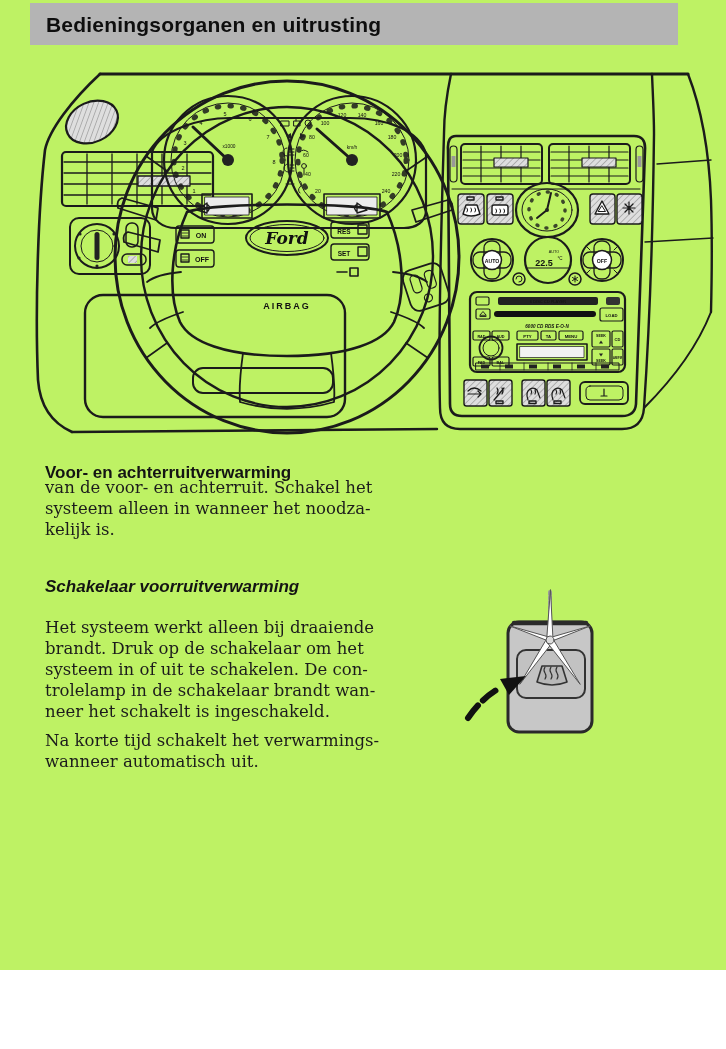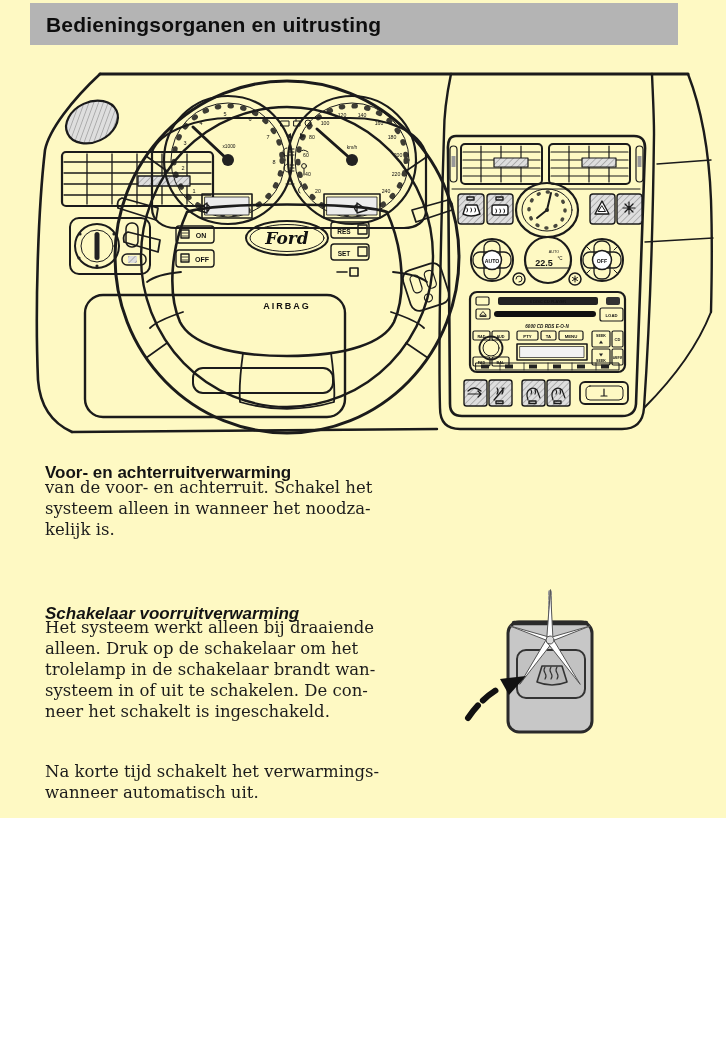--- a/index.html
+++ b/index.html
@@ -1,16 +1,16 @@
 <!DOCTYPE html>
 <html><head>
 <meta charset="utf-8">
 <style>
   html,body{margin:0;padding:0;background:#fff;}
-  #page{position:relative;width:726px;height:818px;background:#fef9c3;overflow:hidden;
+  #page{position:relative;width:726px;height:970px;background:#bef264;overflow:hidden;
         font-family:"Liberation Sans",sans-serif;}
   .header-bar{position:absolute;left:30px;top:3px;width:648px;height:42px;background:#b4b4b4;}
   .header-bar .title{display:block;padding-left:16px;line-height:43px;font-size:21px;font-weight:700;
         color:#0e0e0e;letter-spacing:.2px;font-family:"Liberation Sans",sans-serif;}
   .h-sec{position:absolute;left:45px;font-size:17px;font-weight:700;color:#141414;
         font-family:"Liberation Sans",sans-serif;}
   .h-italic{font-style:italic;}
   .body-par{position:absolute;left:45px;width:345px;font-family:"DejaVu Serif",serif;
         font-size:16.5px;line-height:21px;color:#1c1c1c;}
   .body-par div{white-space:nowrap;}
@@ -338,31 +338,31 @@
   </svg>
 
   <h2 class="h-sec" style="top:449px;">Voor- en achterruitverwarming</h2>
 
   <div class="body-par" style="top:477px;">
     <div>van de voor- en achterruit. Schakel het</div>
     <div>systeem alleen in wanneer het noodza-</div>
     <div>kelijk is.</div>
   </div>
 
-  <h2 class="h-sec h-italic" style="top:590px;">Schakelaar voorruitverwarming</h2>
+  <h2 class="h-sec h-italic" style="top:563px;">Schakelaar voorruitverwarming</h2>
 
   <div class="body-par" style="top:617px;">
     <div>Het systeem werkt alleen bij draaiende</div>
-    <div>alleen. Druk op de schakelaar om het</div>
+    <div>brandt. Druk op de schakelaar om het</div>
+    <div>systeem in of uit te schakelen. De con-</div>
     <div>trolelamp in de schakelaar brandt wan-</div>
-    <div>systeem in of uit te schakelen. De con-</div>
     <div>neer het schakelt is ingeschakeld.</div>
   </div>
 
-  <div class="body-par" style="top:730px;margin-top:31px;">
+  <div class="body-par" style="top:730px;">
     <div>Na korte tijd schakelt het verwarmings-</div>
     <div>wanneer automatisch uit.</div>
   </div>
 
   <svg style="position:absolute;left:440px;top:578px;" width="200" height="170" viewBox="0 0 200 170">
     <g stroke-linecap="round" stroke-linejoin="round">
       <rect x="68" y="44" width="84" height="110" rx="11" fill="#c7c7c7" stroke="#2a2a2a" stroke-width="3"></rect>
       <path d="M74,45 h72" stroke="#2a2a2a" stroke-width="4.5" fill="none"></path>
       <rect x="77" y="72" width="68" height="48" rx="9" fill="#c2c2c2" stroke="#333" stroke-width="2"></rect>
       <g>

